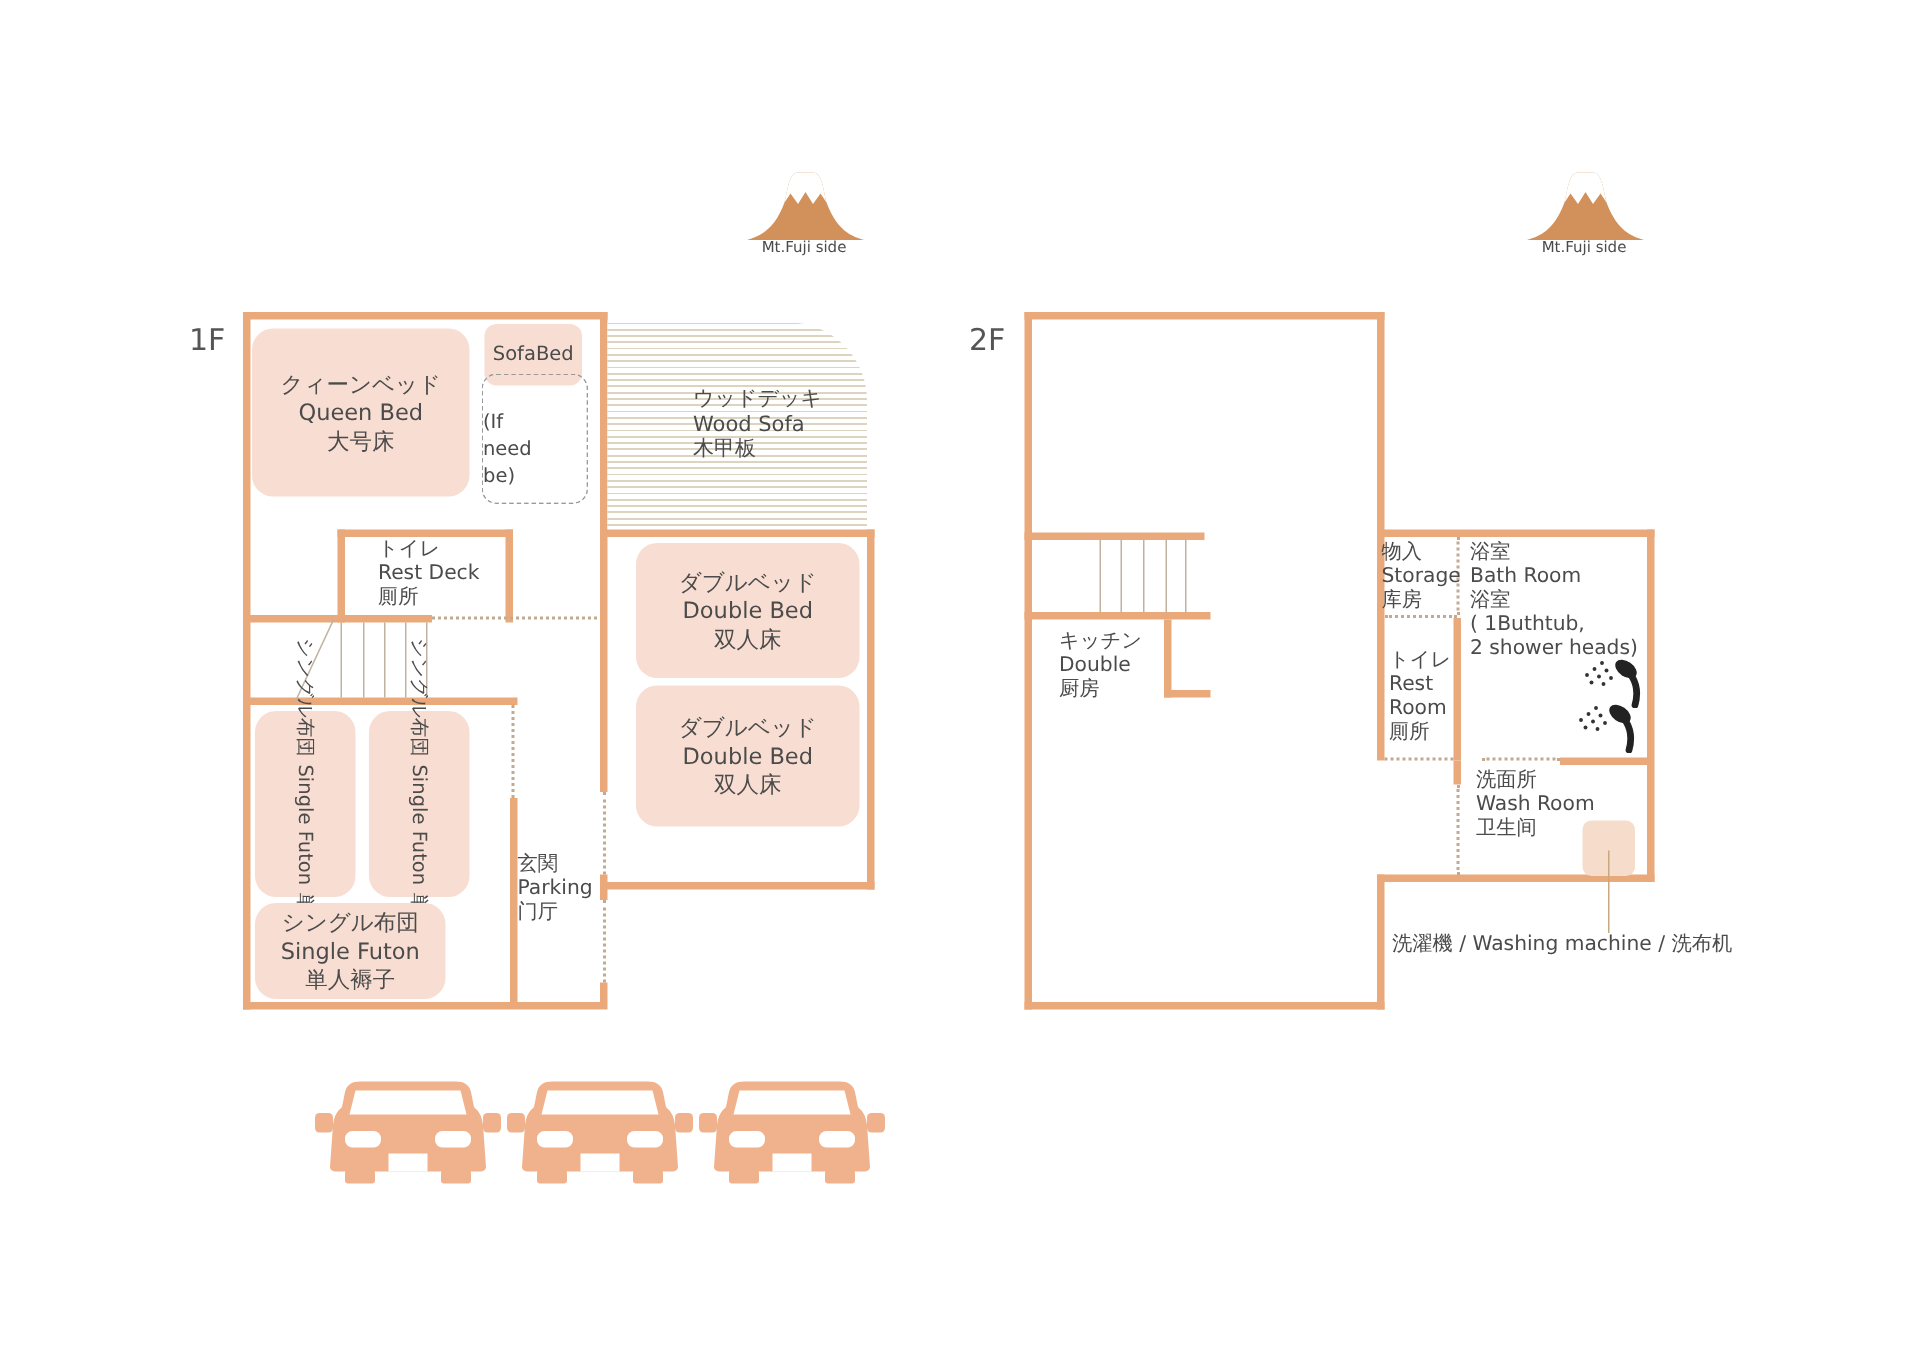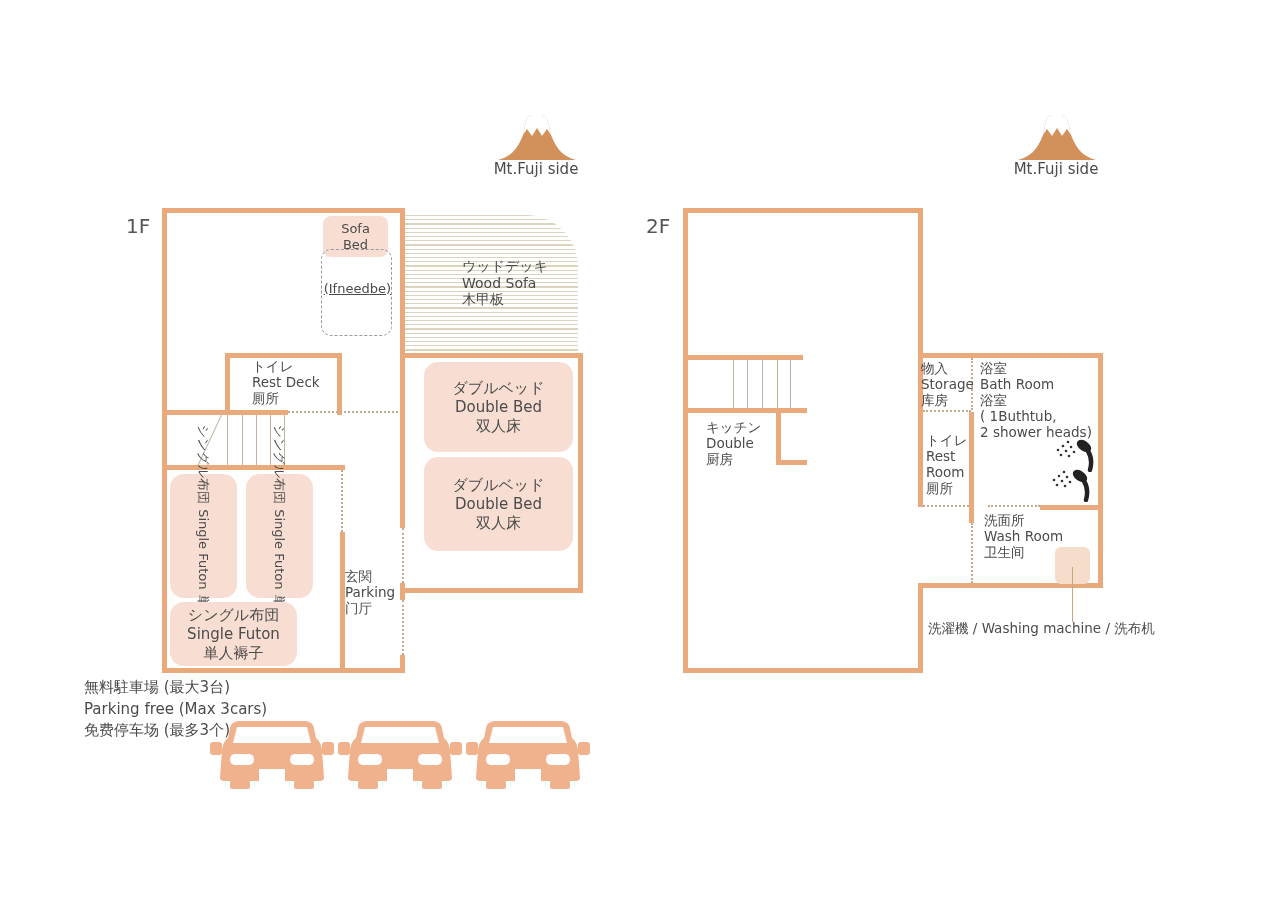--- a/index.html
+++ b/index.html
@@ -12,30 +12,30 @@
   .diag{position:absolute;height:1px;background:#c0b2a0;transform-origin:0 50%;}
   .bed{position:absolute;background:#f8ded2;border-radius:14px;display:flex;flex-direction:column;
        justify-content:center;align-items:center;text-align:center;}
   .bed .ln{font-size:15px;line-height:19px;}
   .txt{position:absolute;}
   .txt .ln{display:block;}
   .s135 .ln{font-size:13.5px;line-height:16px;}
   .s14 .ln{font-size:14px;line-height:16.5px;}
   .s15 .ln{font-size:15px;line-height:21.5px;}
   .flabel{position:absolute;font-size:20px;color:#555;}
-  .fuji-cap{position:absolute;width:110px;text-align:center;font-size:15px;}
+  .fuji-cap{position:absolute;width:110px;text-align:center;font-size:10px;}
   .futonv{position:absolute;background:#f8ded2;border-radius:14px;display:flex;
           justify-content:center;align-items:center;}
   .futonv .rot{transform:rotate(90deg);white-space:nowrap;text-align:center;}
   .futonv .rot .ln{font-size:13px;line-height:16.5px;}
-  .sofa-fill{position:absolute;background:#f8ded2;border-radius:8px;display:flex;flex-direction:column;
+  .sofa-fill{position:absolute;background:#f8ded2;border-radius:8px;display:flex;flex-direction:row;
              justify-content:center;align-items:center;}
   .sofa-fill .ln{font-size:13px;line-height:16px;}
-  .sofa-dash{position:absolute;border:1.5px dashed #9a9a9a;border-radius:10px;display:flex;flex-direction:row;
-             justify-content:flex-end;align-items:center;padding-bottom:8px;box-sizing:border-box;text-decoration:underline;}
+  .sofa-dash{position:absolute;border:1.5px dashed #9a9a9a;border-radius:10px;display:flex;flex-direction:column;
+             justify-content:flex-end;padding-bottom:8px;box-sizing:border-box;}
   .sofa-dash .ln{font-size:13px;line-height:18px;}
   .deck{position:absolute;left:405px;top:215px;width:173px;height:138px;border-top-right-radius:52px;
         background:repeating-linear-gradient(to bottom,#dcd4bf 0px,#dcd4bf 1.2px,#ffffff 1.2px,#ffffff 4.2px);}
   .machine{position:absolute;background:#f6dcca;border-radius:6px;}
   .conn{position:absolute;width:1px;background:#c9a87f;}
   svg{position:absolute;display:block;}
 </style>
 </head>
 <body>
 
@@ -82,20 +82,25 @@
 
   <div class="w" style="left:400px;top:353px;width:183px;height:5px;"></div>
   <div class="w" style="left:578px;top:353px;width:5px;height:240px;"></div>
   <div class="w" style="left:400px;top:588px;width:183px;height:5px;"></div>
   <div class="w" style="left:400px;top:358px;width:5px;height:170px;"></div>
   <div class="dv" style="left:402px;top:528px;height:55px;"></div>
   <div class="w" style="left:400px;top:583px;width:5px;height:17px;"></div>
   <div class="dv" style="left:402px;top:600px;height:55px;"></div>
   <div class="w" style="left:400px;top:655px;width:5px;height:13px;"></div>
 
+  <div class="bed" style="left:168px;top:219px;width:145px;height:112px;">
+    <div class="ln">クィーンベッド</div>
+    <div class="ln">Queen Bed</div>
+    <div class="ln">大号床</div>
+  </div>
 
   <div class="sofa-fill" style="left:323px;top:216px;width:65px;height:41px;">
     <div class="ln">Sofa</div>
     <div class="ln">Bed</div>
   </div>
   <div class="sofa-dash" style="left:321px;top:249px;width:71px;height:87px;">
     <div class="ln">(If</div>
     <div class="ln">need</div>
     <div class="ln">be)</div>
   </div>
@@ -142,25 +147,20 @@
     <div class="ln">Single Futon</div>
     <div class="ln">単人褥子</div>
   </div>
 
   <div class="txt s135" style="left:345px;top:568px;">
     <span class="ln">玄関</span>
     <span class="ln">Parking</span>
     <span class="ln">门厅</span>
   </div>
 
-  <div class="txt s15" style="left:84px;top:677px;">
-    <span class="ln">無料駐車場 (最大3台)</span>
-    <span class="ln">Parking free (Max 3cars)</span>
-    <span class="ln">免费停车场 (最多3个)</span>
-  </div>
 
   <svg style="left:210px;top:716px;" width="124" height="74" viewBox="0 0 124 74">
     <g fill="#f0b28c">
       <rect x="0" y="26" width="12" height="13" rx="3"></rect>
         <rect x="112" y="26" width="12" height="13" rx="3"></rect>
       <path d="M10,62 L12,34 C13,26 16,24 18,22 L20,12 C21,7 25,5 30,5 L94,5 C99,5 103,7 104,12 L106,22 C108,24 111,26 112,34 L114,62 C114,64 112,65 110,65 L14,65 C12,65 10,64 10,62 Z"></path>
       <rect x="20" y="64" width="20" height="9" rx="2"></rect>
         <rect x="84" y="64" width="20" height="9" rx="2"></rect>
     </g>
     <polygon fill="#ffffff" points="27,11 97,11 101,27 23,27"></polygon>

